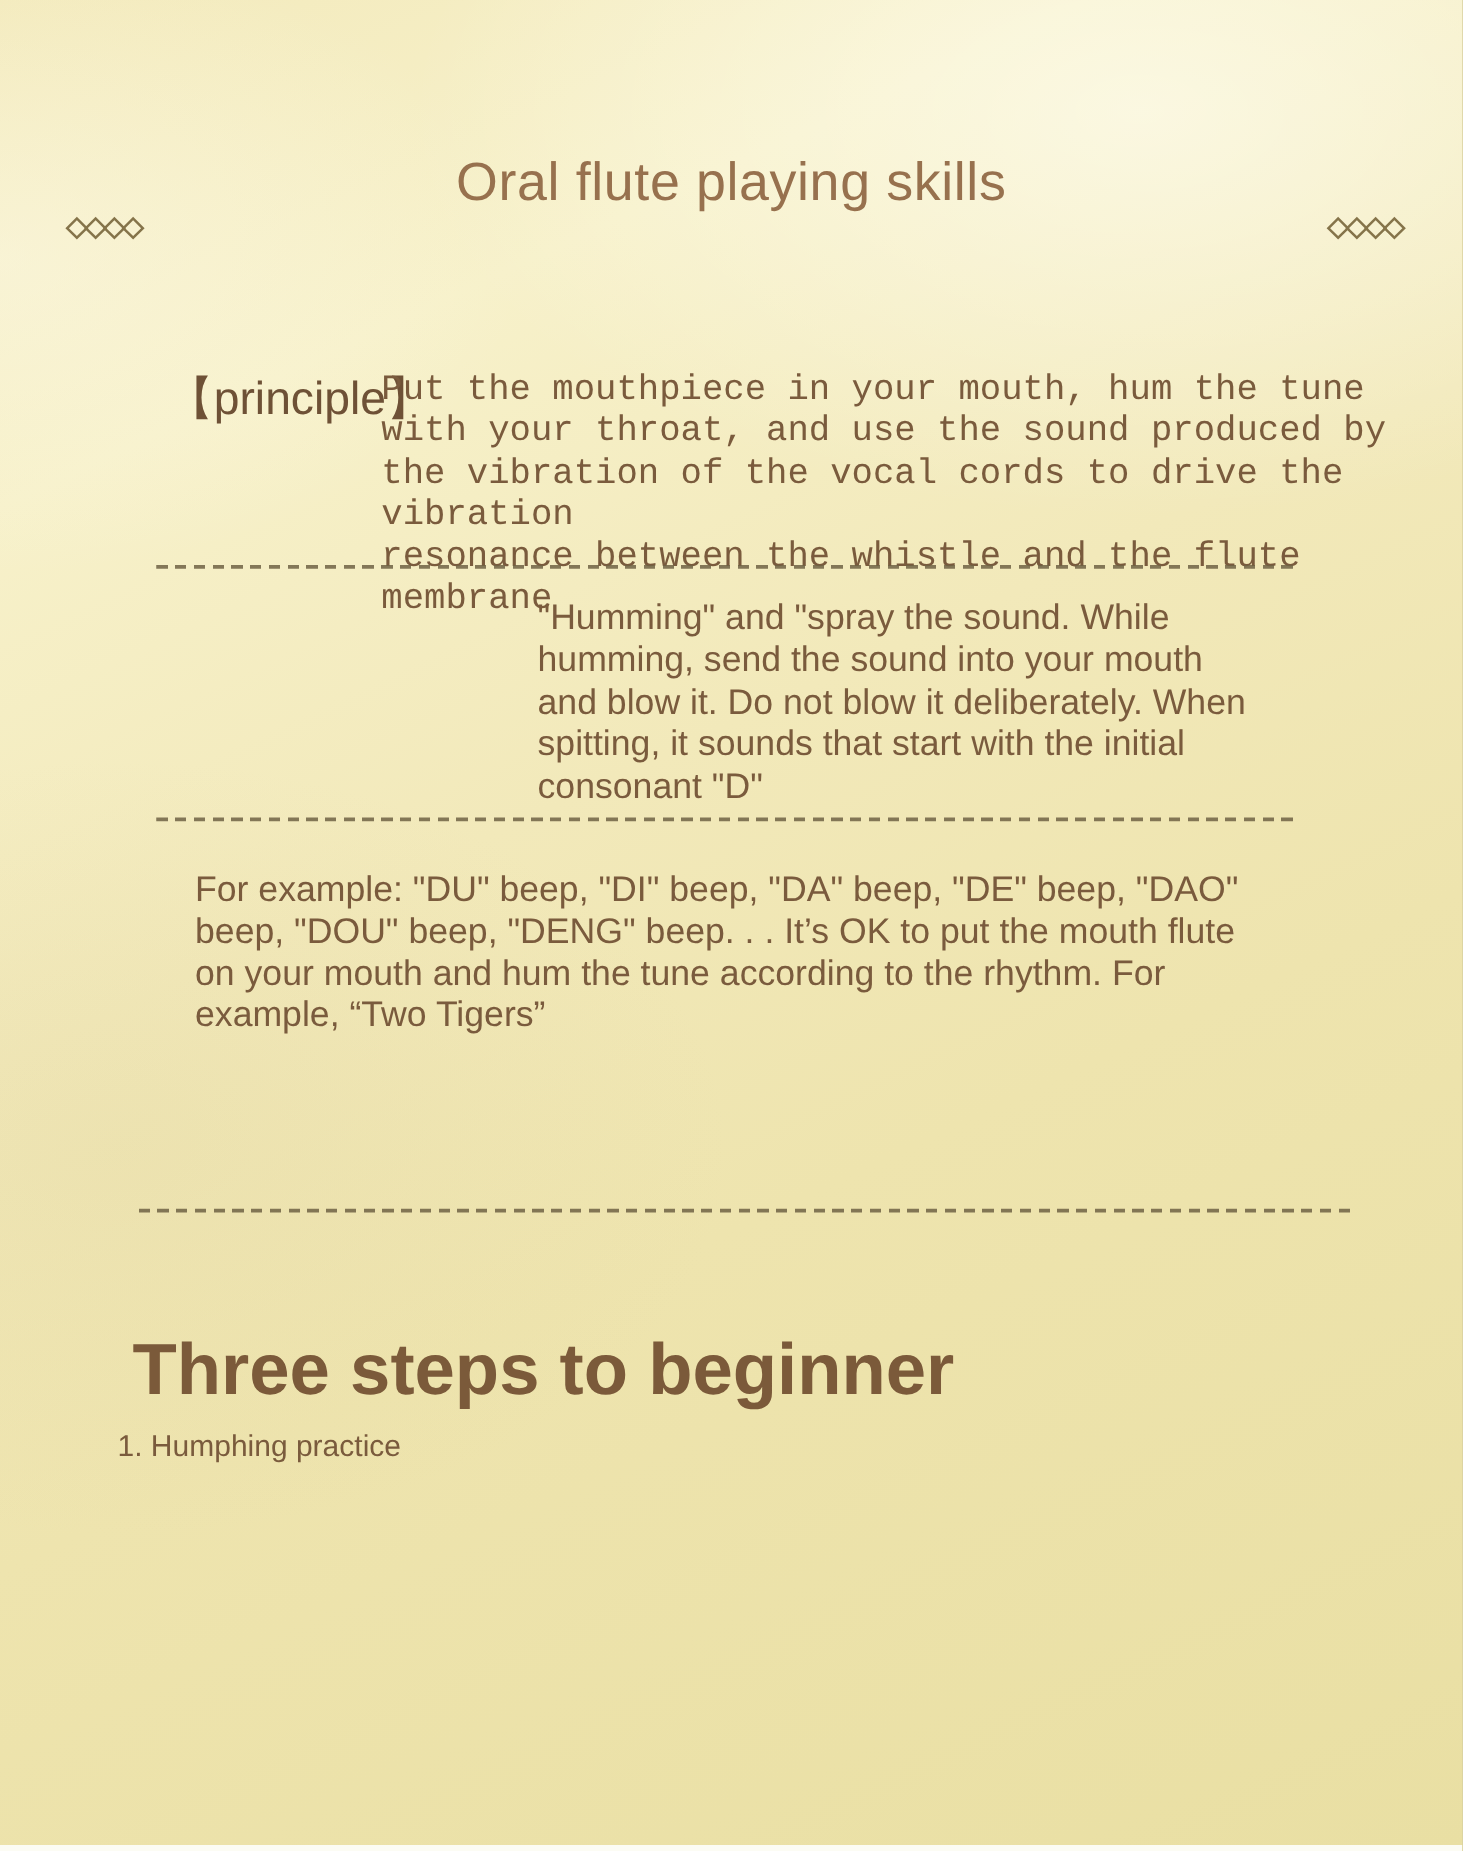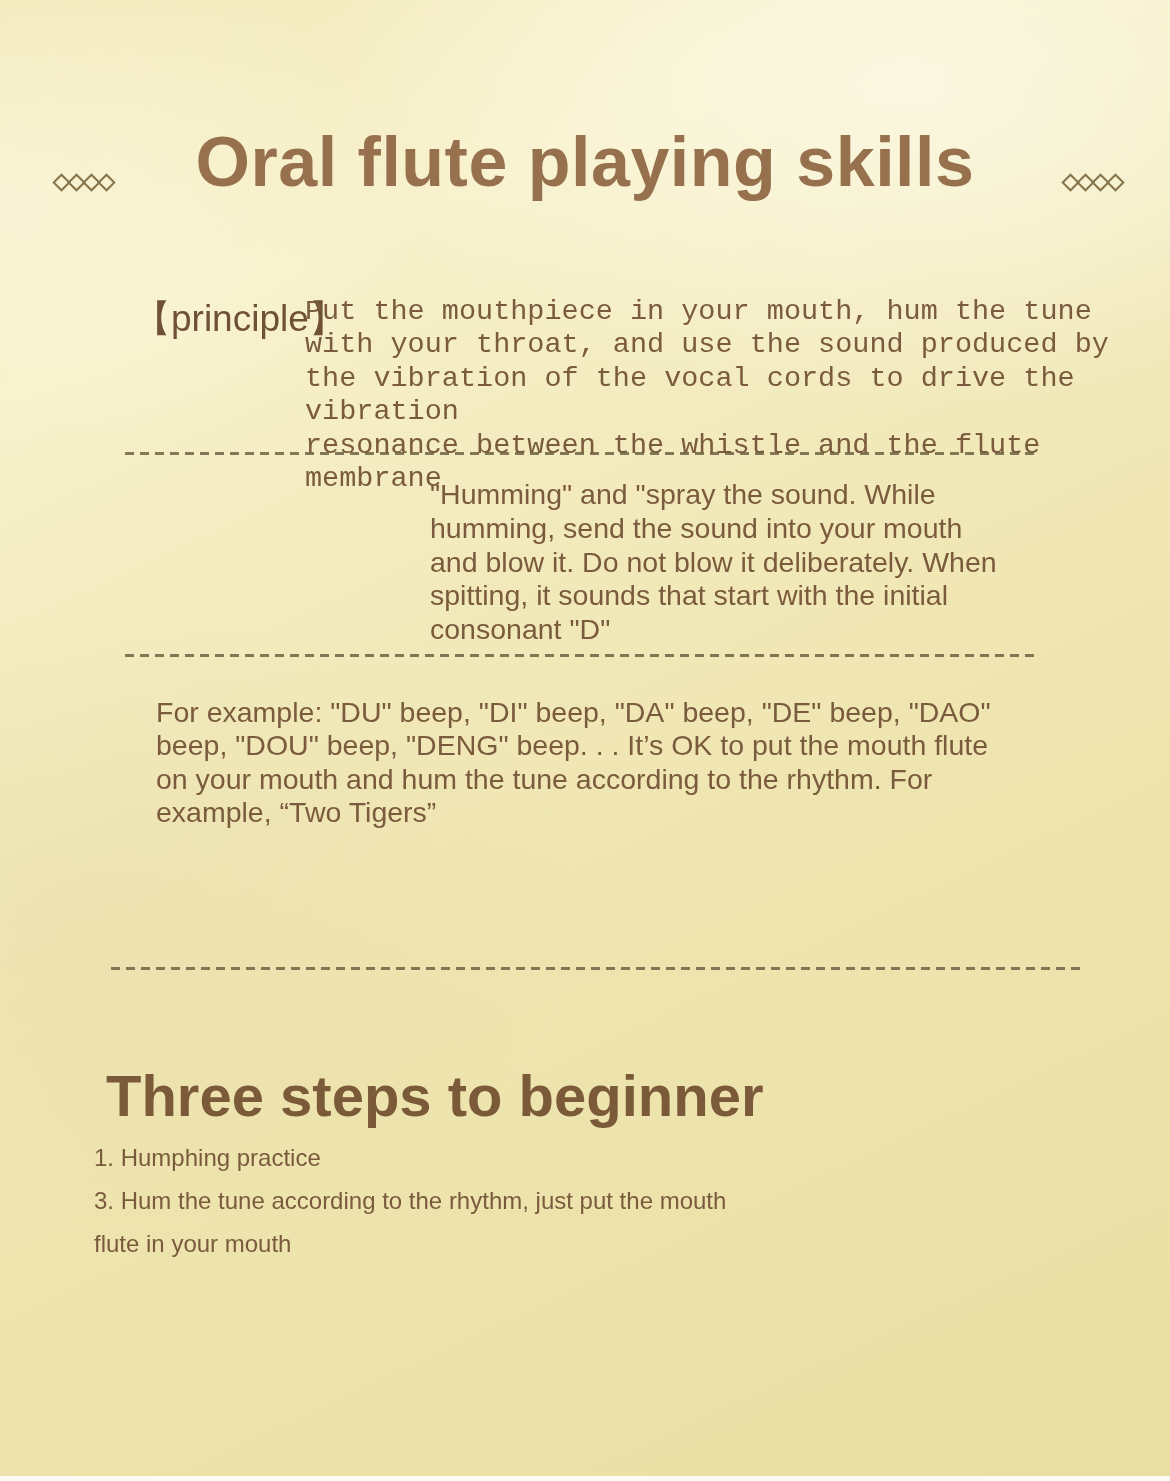--- a/index.html
+++ b/index.html
@@ -24,22 +24,22 @@
       radial-gradient(ellipse 820px 520px at 8% 62%, rgba(213,198,140,0.16), transparent 60%);
     pointer-events: none;
   }
 
   .page-title {
     position: absolute;
     top: 122px;
     left: 0;
     width: 100%;
     text-align: center;
-    font-size: 70px;
-    font-weight: 700;
+    font-size: 43px;
+    font-weight: 400;
     letter-spacing: 0.5px;
     color: var(--title-brown);
   }
 
   .diamond-chain {
     position: absolute;
     top: 176px;
     display: flex;
     align-items: center;
   }
@@ -153,19 +153,17 @@
 beep, "DOU" beep, "DENG" beep. . . It’s OK to put the mouth flute
 on your mouth and hum the tune according to the rhythm. For
 example, “Two Tigers”</div>
 
   <div class="divider divider-3"></div>
 
   <h2 class="steps-heading">Three steps to beginner</h2>
 
   <div class="steps-list">
     <div class="step-item">1. Humphing practice</div>
-    <div class="step-item">3. Hum the tune according to the rhythm, just put the mouth
-flute in your mouth</div>
   </div>
 
   <div class="bottom-strip"></div>
 
 </div>
 
 </body></html>

